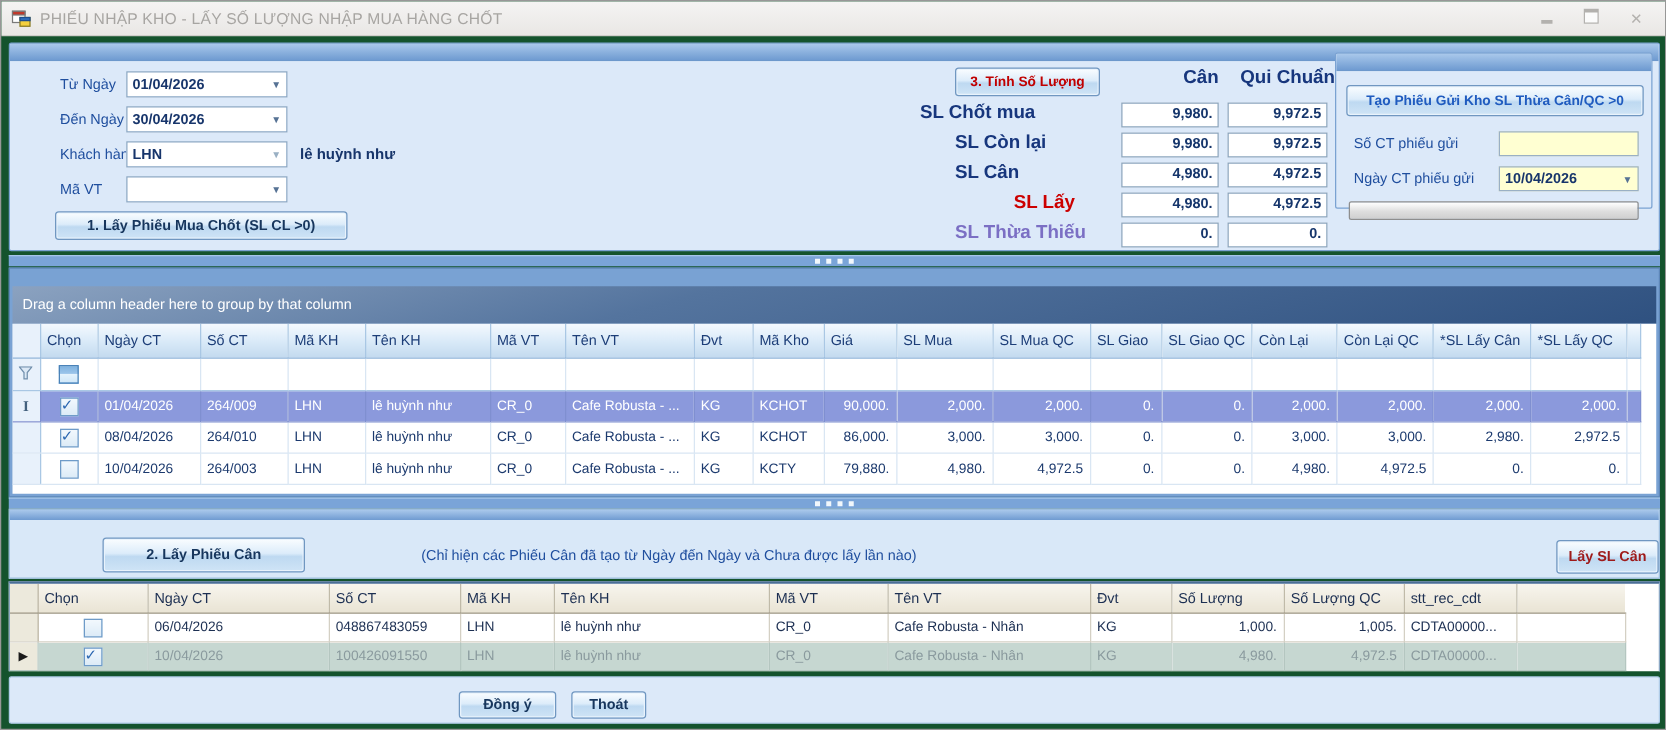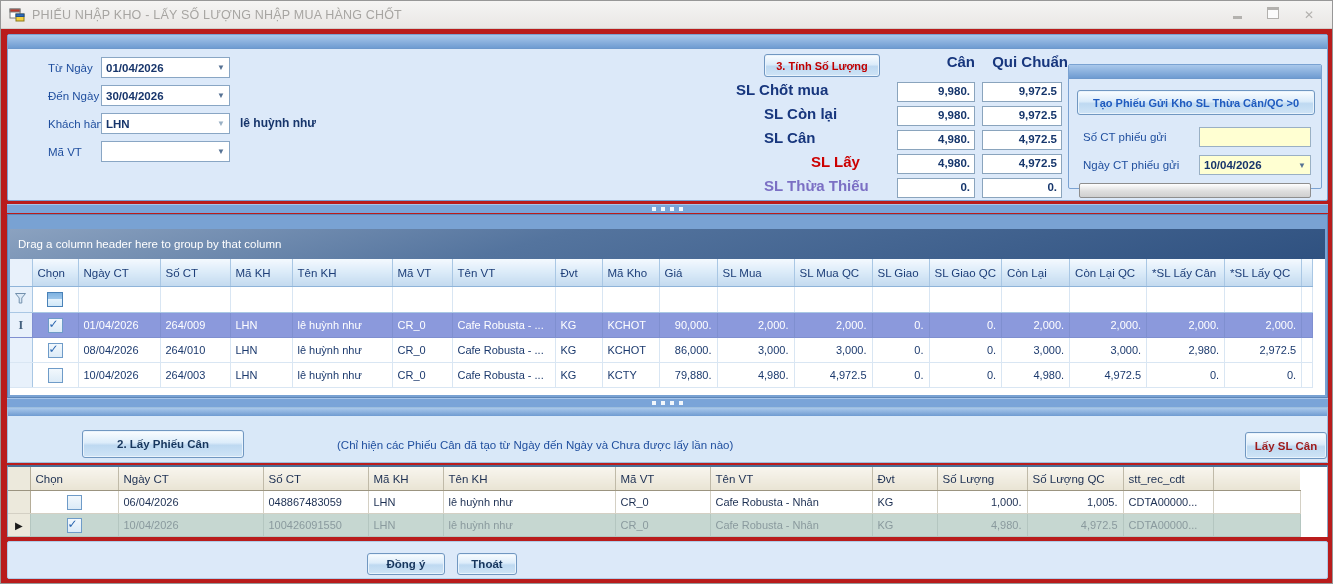--- a/index.html
+++ b/index.html
@@ -1,16 +1,16 @@
 <!DOCTYPE html>
 <html><head>
 <meta charset="utf-8">
 <style>
   html,body{margin:0;padding:0;background:#c8c8c8;font-family:"Liberation Sans","DejaVu Sans",sans-serif;}
-  .window{position:relative;width:1333px;height:584px;background:#b91c1c;border:1px solid #979797;box-sizing:border-box;overflow:hidden;padding-left:32px;}
+  .window{position:relative;width:1333px;height:584px;background:#14532d;border:1px solid #979797;box-sizing:border-box;overflow:hidden;padding-left:32px;}
   
   .titlebar{position:absolute;left:0;top:0;width:100%;height:28px;background:linear-gradient(#f5f4f3,#e9e7e5);border-bottom:1px solid #d0cecb;display:flex;align-items:center;box-sizing:border-box;}
   .app-icon{width:16px;height:16px;margin:0 7px 0 8px;flex:0 0 auto;}
   .title-text{color:#a7a5a2;font-size:12.5px;letter-spacing:.2px;white-space:nowrap;}
   .win-controls{margin-left:auto;display:flex;align-items:center;gap:22px;padding-right:16px;}
   .wc{color:#b3b1ae;font-size:12px;width:14px;text-align:center;cursor:default;}
   .wc-min i{display:inline-block;width:9px;height:3px;background:#b3b1ae;}
   .wc-max i{display:inline-block;width:10px;height:8px;border:1px solid #b3b1ae;border-top:3px solid #b3b1ae;background:#fbfbfb;}
   
   .lbl{position:absolute;color:#1f4e9e;font-size:11.5px;white-space:nowrap;}
@@ -23,21 +23,21 @@
   
   .top-panel{position:absolute;left:6px;top:33px;width:1321px;height:167px;background:#dce9f9;border:1px solid #7aa2d2;border-radius:2px;box-sizing:border-box;}
   .panel-cap{height:13px;background:linear-gradient(#a9c8eb,#6f9bd1);border-bottom:1px solid #6d98cc;border-radius:1px 1px 0 0;}
   .kh-display{position:absolute;color:#17356b;font-size:12px;font-weight:bold;}
   .q-label{position:absolute;font-size:15px;font-weight:bold;color:#17367d;white-space:nowrap;}
   .q-label.red{color:#cc0000;}
   .q-label.purple{color:#7b6fc4;}
   .q-header{position:absolute;font-size:15px;font-weight:bold;color:#17367d;text-align:right;}
   .btn-red{color:#c00000;font-size:11px;}
   
-  .send-panel{position:absolute;left:1060px;top:29px;width:254px;height:125px;background:#dce9f9;border:1px solid #7aa2d2;border-radius:2px;box-sizing:border-box;}
+  .send-panel{position:absolute;left:1060px;top:7px;width:254px;height:125px;background:#dce9f9;border:1px solid #7aa2d2;border-radius:2px;box-sizing:border-box;}
   .send-panel .panel-cap{height:13px;}
   .btn-blue{color:#1f5bbf;}
   .yellowbox{position:absolute;height:20px;background:#ffffd2;border:1px solid #9ab0c4;box-sizing:border-box;font-size:11.5px;font-weight:bold;color:#17356b;display:flex;align-items:center;padding:0 4px;}
   .yellowbox .arr{margin-left:auto;font-size:8px;color:#567294;}
   .progress{position:absolute;left:10px;top:118px;width:230px;height:13px;border:1px solid #8e8e8e;border-radius:2px;background:linear-gradient(#ffffff,#dedede 55%,#cfcfcf);}
   
   .splitter{position:absolute;left:6px;width:1321px;height:9px;background:#7aa4d8;border-top:1px solid #a6c5ea;display:flex;align-items:center;justify-content:center;gap:5px;box-sizing:border-box;}
   .splitter i{width:4px;height:4px;background:#f2f7fc;display:block;}
   
   .mid-section{position:absolute;left:6px;top:213px;width:1321px;height:184px;background:#79a2d3;border:1px solid #5d86b8;box-sizing:border-box;}
@@ -113,20 +113,21 @@
         <span class="arr" style="color:#9ab0c4;">▼</span>
     </div>
     <span class="kh-display" style="left:232px;top:81px;">lê huỳnh như</span>
 
     <span class="lbl" style="left:40px;top:111px;">Mã VT</span>
     <div class="combo" style="left:93px;top:106px;width:129px;">
       <span></span>
         <span class="arr">▼</span>
     </div>
 
+    <div class="btn" style="left:36px;top:134px;width:234px;height:23px;">1. Lấy Phiếu Mua Chốt (SL CL &gt;0)</div>
 
     <div class="btn btn-red" style="left:756px;top:19px;width:116px;height:23px;">3. Tính Số Lượng</div>
     <span class="q-header" style="left:889px;top:18px;width:78px;">Cân</span>
     <span class="q-header" style="left:968px;top:18px;width:92px;">Qui Chuẩn</span>
 
     <span class="q-label" style="left:728px;top:46px;">SL Chốt mua</span>
     <div class="numbox" style="left:889px;top:47px;width:78px;">9,980.</div>
     <div class="numbox" style="left:974px;top:47px;width:80px;">9,972.5</div>
 
     <span class="q-label" style="left:756px;top:70px;">SL Còn lại</span>

